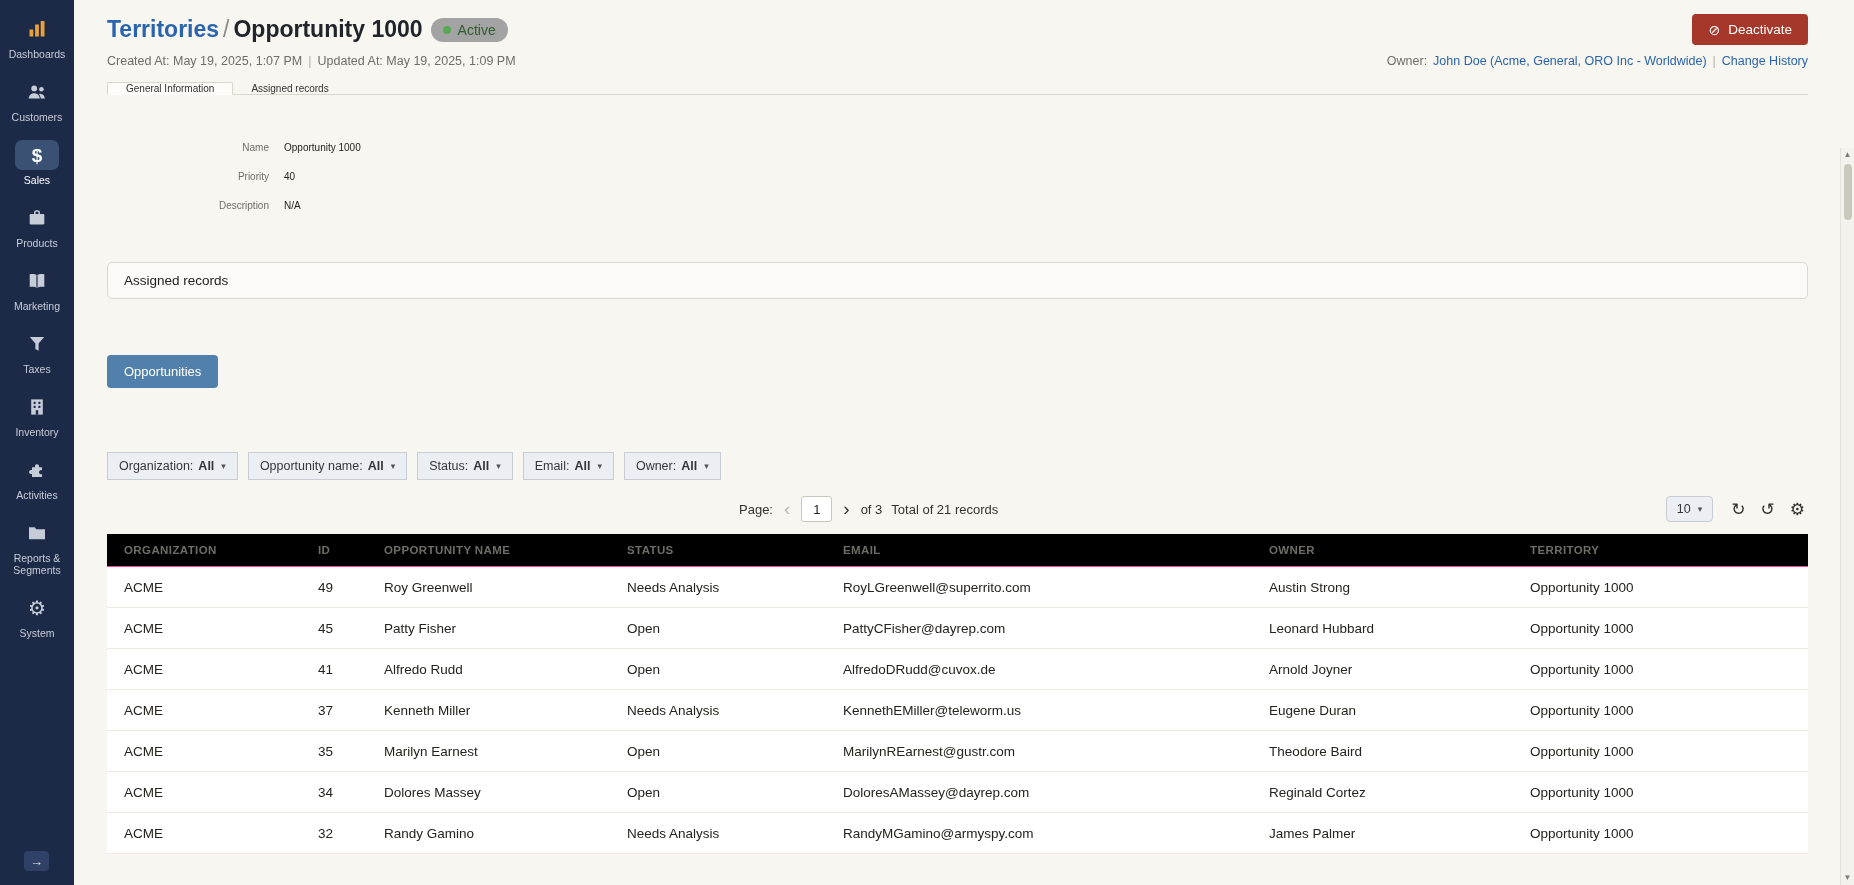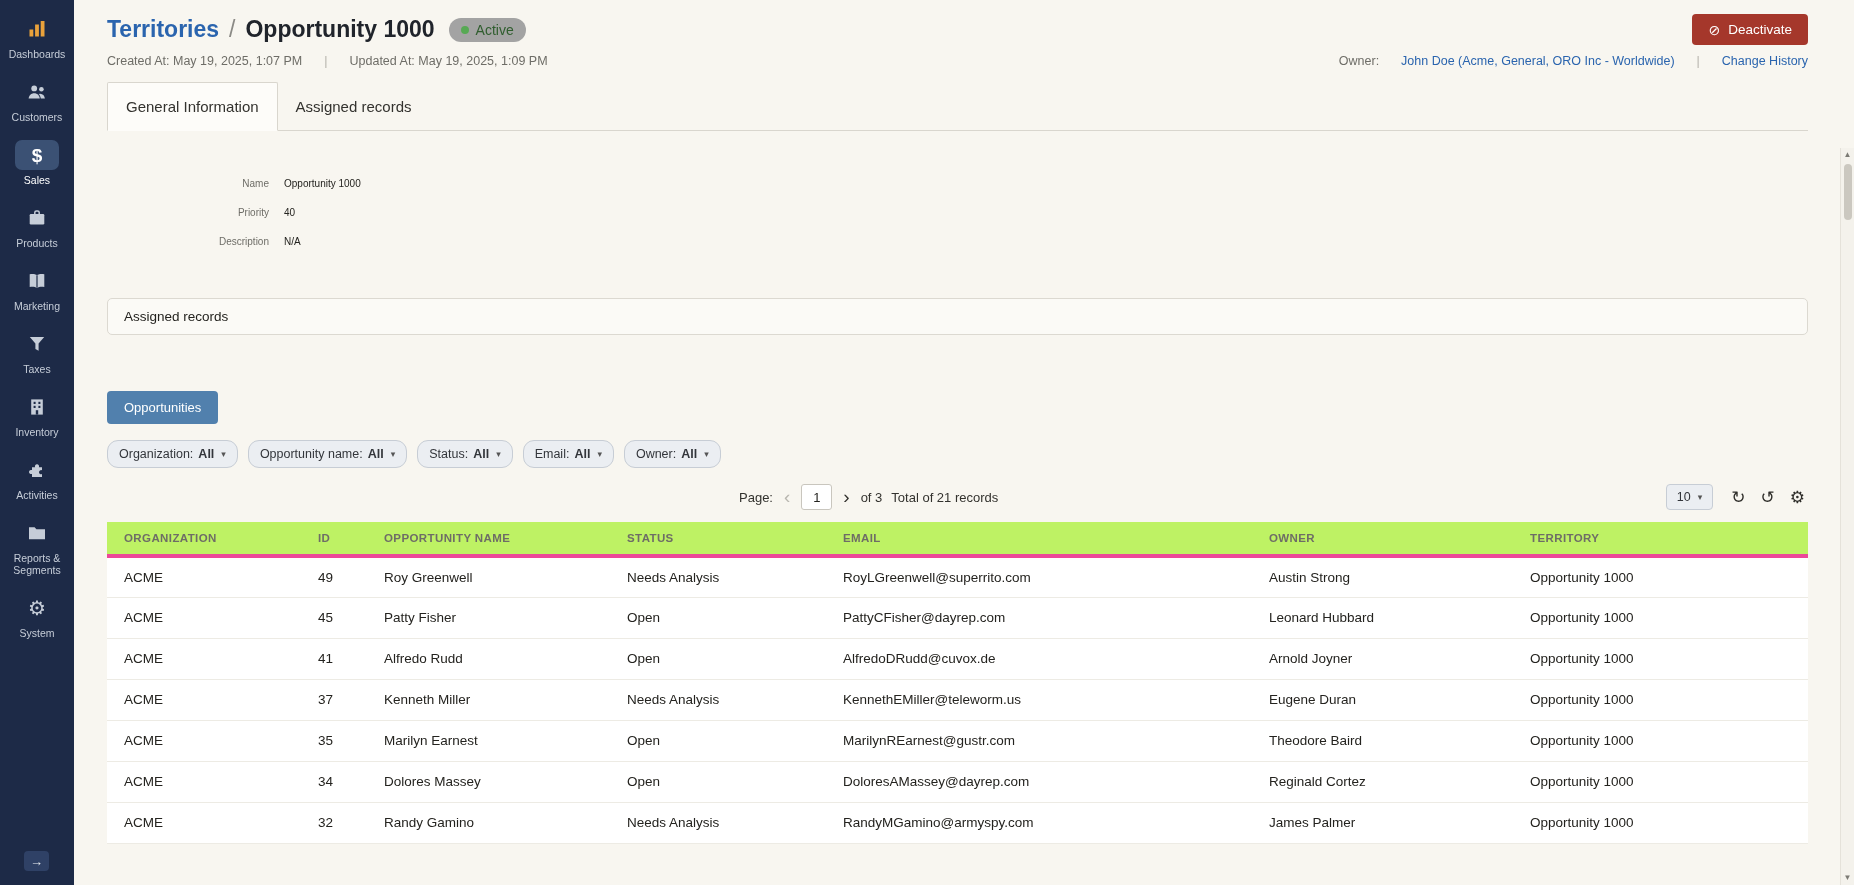--- a/index.html
+++ b/index.html
@@ -34,63 +34,63 @@
   .main{flex:1;min-width:0;}
   .topbar{height:26px;display:flex;align-items:center;padding:6px 20px 0 10px;gap:12px;}
   .breadcrumb{font-size:12.5px;color:#55575C;}
   .spacer{flex:1;}
   .help-link{font-size:12.5px;color:var(--link-blue);text-decoration:underline;cursor:pointer;}
   .star-ic{font-size:15px;color:#6F6E68;cursor:pointer;}
   .pin-ic{cursor:pointer;display:flex;align-items:center;}
 
   .content{padding:0 46px 0 33px;}
 
-  .title-row{display:flex;align-items:center;gap:10px;margin-top:14px;}
+  .title-row{display:flex;align-items:center;gap:4px;margin-top:14px;}
   .title-link{font-size:23px;color:var(--link-blue);font-weight:600;text-decoration:none;cursor:pointer;}
   .title-sep{font-size:23px;color:#8B8A85;}
   .title-current{font-size:23px;color:#20242B;font-weight:700;}
   .badge{display:inline-flex;align-items:center;gap:7px;background:#a3a3a3;border-radius:12px;padding:4px 12px;font-size:14px;color:#2F5D2E;margin-left:4px;}
   .badge .dot{width:8px;height:8px;border-radius:50%;background:var(--badge-green);}
   .deactivate{margin-left:auto;display:inline-flex;align-items:center;gap:8px;background:var(--deactivate-red);color:#fff;border:none;border-radius:4px;padding:8px 16px;font-size:13.5px;font-family:inherit;cursor:pointer;}
   .deactivate .no-ic{font-size:14px;line-height:1;}
 
-  .meta-row{display:flex;align-items:center;gap:22px;margin-top:9px;font-size:12.5px;color:#6E6D67;}
+  .meta-row{display:flex;align-items:center;gap:6px;margin-top:9px;font-size:12.5px;color:#6E6D67;}
   .meta-row a{color:var(--link-blue);text-decoration:none;cursor:pointer;}
   .metasep{color:#B5B3AC;}
 
   .tabs{display:flex;align-items:flex-end;margin-top:14px;border-bottom:1px solid #D9D6CE;}
-  .tab{font-size:15px;padding:15px 18px;color:#33322E;cursor:pointer;}
+  .tab{font-size:10px;padding:0 18px;color:#33322E;cursor:pointer;}
   .tab.active{background:#FDFCF9;border:1px solid #D9D6CE;border-bottom:1px solid #FDFCF9;margin-bottom:-1px;border-radius:2px 2px 0 0;}
 
   .fields{margin-top:38px;}
   .frow{display:flex;line-height:29px;font-size:10px;}
   .flabel{width:177px;text-align:right;color:#6E6D67;padding-right:15px;flex-shrink:0;}
   .fvalue{color:#24231F;}
 
   .section-box{margin-top:42px;border:1px solid #DCD9D1;border-radius:5px;background:#FBFAF6;padding:10px 16px;font-size:13.5px;color:#24231F;cursor:pointer;}
 
   .view-btn{margin-top:56px;background:var(--view-blue);color:#fff;border:none;border-radius:4px;padding:9px 17px;font-size:13px;font-family:inherit;cursor:pointer;display:inline-block;}
 
   .filters{display:flex;gap:10px;margin-top:16px;}
-  .chip{display:inline-flex;align-items:center;gap:5px;background:#EBEEF2;border:1px solid #C7CDD5;border-radius:11px;padding:6px 11px;font-size:12.5px;color:#33363B;cursor:pointer;white-space:nowrap;}
+  .chip{display:inline-flex;align-items:center;gap:5px;background:#EBEEF2;border:1px solid #C7CDD5;border-radius:0;padding:6px 11px;font-size:12.5px;color:#33363B;cursor:pointer;white-space:nowrap;margin-top:48px;}
   .chip b{font-weight:700;}
   .chip .caret{font-size:9px;color:#555;margin-left:2px;}
 
   .toolbar{display:flex;align-items:center;margin-top:16px;font-size:13px;color:#33322E;gap:9px;}
   .pg-label{margin-left:632px;}
   .pg-prev{color:#B9B7B0;font-size:19px;padding:0 2px;}
   .pg-input{width:31px;height:26px;border:1px solid #C9C6BE;border-radius:3px;text-align:center;font-size:13px;font-family:inherit;background:#fff;color:#24231F;}
   .pg-next{color:#33322E;font-size:19px;padding:0 2px;cursor:pointer;}
   .pg-total{}
   .pagesize{display:inline-flex;align-items:center;gap:7px;background:#EBEEF2;border:1px solid #C7CDD5;border-radius:4px;padding:5px 10px;font-size:12.5px;font-family:inherit;cursor:pointer;color:#33363B;margin-right:6px;}
   .pagesize .caret{font-size:9px;color:#555;}
   .tool-icon{font-size:17px;color:#2F2E2A;cursor:pointer;padding:0 3px;line-height:1;}
 
   .grid-table{margin-top:12px;border-collapse:collapse;width:100%;table-layout:fixed;background:#fff;}
-  .grid-table thead th{background:#bef264;font-size:11.5px;color:#6E6D66;text-align:left;padding:10px 8px 10px 17px;letter-spacing:.4px;font-weight:700;border-bottom:4px solid #ec4899;cursor:pointer;white-space:nowrap;overflow:hidden;}
+  .grid-table thead th{background:#000000;font-size:11.5px;color:#6E6D66;text-align:left;padding:10px 8px 10px 17px;letter-spacing:.4px;font-weight:700;border-bottom:1px solid #ec4899;cursor:pointer;white-space:nowrap;overflow:hidden;}
   .grid-table tbody td{font-size:13.5px;color:#24231F;padding:0 8px 0 17px;height:41px;border-bottom:1px solid #EDEBE4;white-space:nowrap;overflow:hidden;margin-left:48px;}
   .grid-table tbody tr{cursor:pointer;}
 
   
   .scrollbar{position:absolute;top:148px;right:0;bottom:0;width:14px;background:#F4F2EC;border-left:1px solid #E5E2DA;display:flex;flex-direction:column;align-items:center;z-index:5;}
   .sbar-arrow{font-size:8px;color:#7B7A74;line-height:14px;cursor:pointer;}
   .sbar-thumb{width:8px;height:56px;background:#CBC8C0;border-radius:4px;margin-top:2px;cursor:grab;}
   .sbar-arrow.down{margin-top:auto;}
 </style>
 </head>

